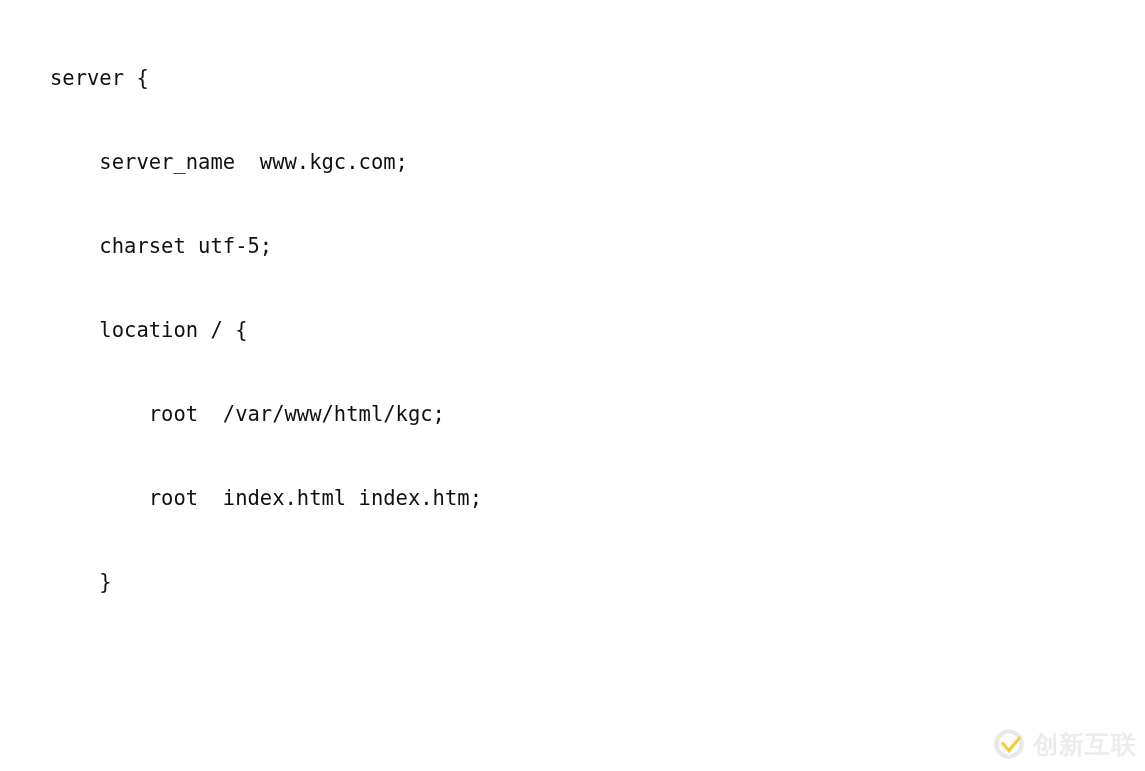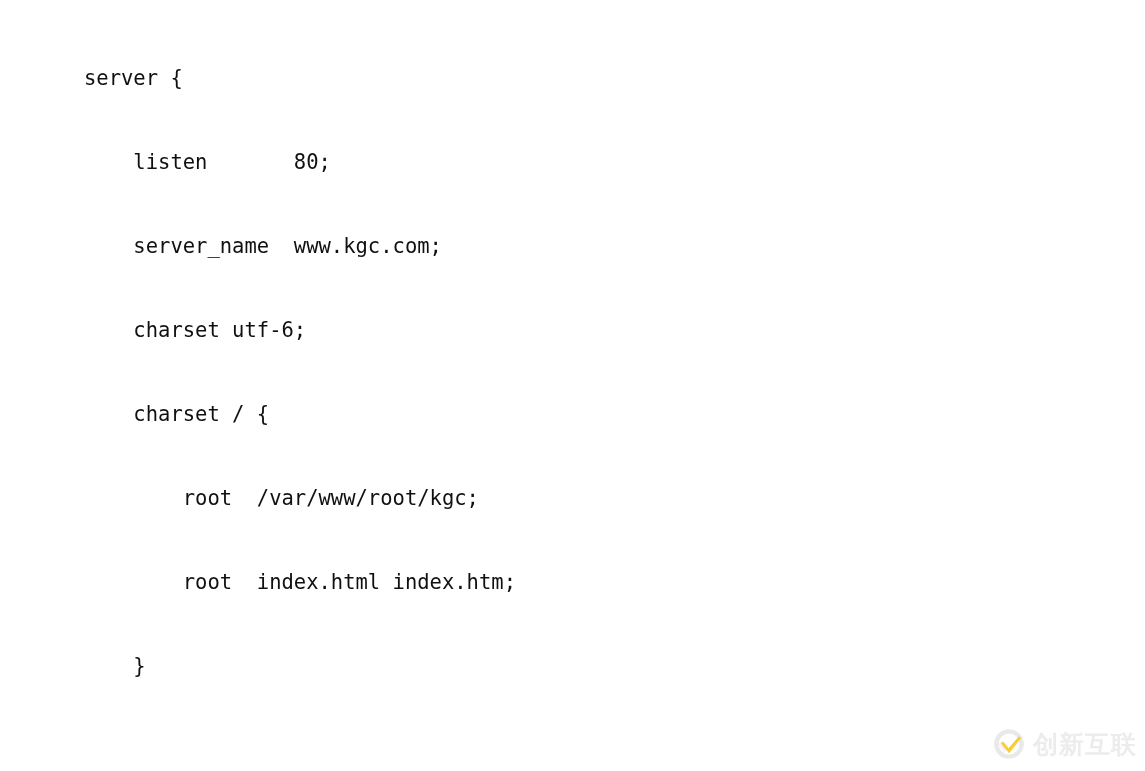--- a/index.html
+++ b/index.html
@@ -32,21 +32,20 @@
     line-height: 28px;
     letter-spacing: 0px;
     color: #101010;
     white-space: pre;
     font-family: "DejaVu Sans Mono", "Liberation Mono", monospace;
   }
   .line {
     height: 28px;
     white-space: pre;
     display: block;
-    margin-left: 34px;
   }
   #watermark {
     position: absolute;
     right: 8px;
     bottom: 10px;
     display: flex;
     align-items: center;
     gap: 7px;
     opacity: 1;
     pointer-events: none;
@@ -65,25 +64,24 @@
     line-height: 1;
   }
 </style>
 </head>
 <body>
 
 <div id="editor">
 
   <div class="code-area">
     <span class="line">server {</span>
-    <span class="line">    listen       80;</span>
     <span class="line">    server_name  www.kgc.com;</span>
-    <span class="line">    charset utf-6;</span>
-    <span class="line">    charset / {</span>
-    <span class="line">        root  /var/www/root/kgc;</span>
+    <span class="line">    charset utf-5;</span>
+    <span class="line">    location / {</span>
+    <span class="line">        root  /var/www/html/kgc;</span>
     <span class="line">        root  index.html index.htm;</span>
     <span class="line">    }</span>
     
     
     
     
     
     
     
     

